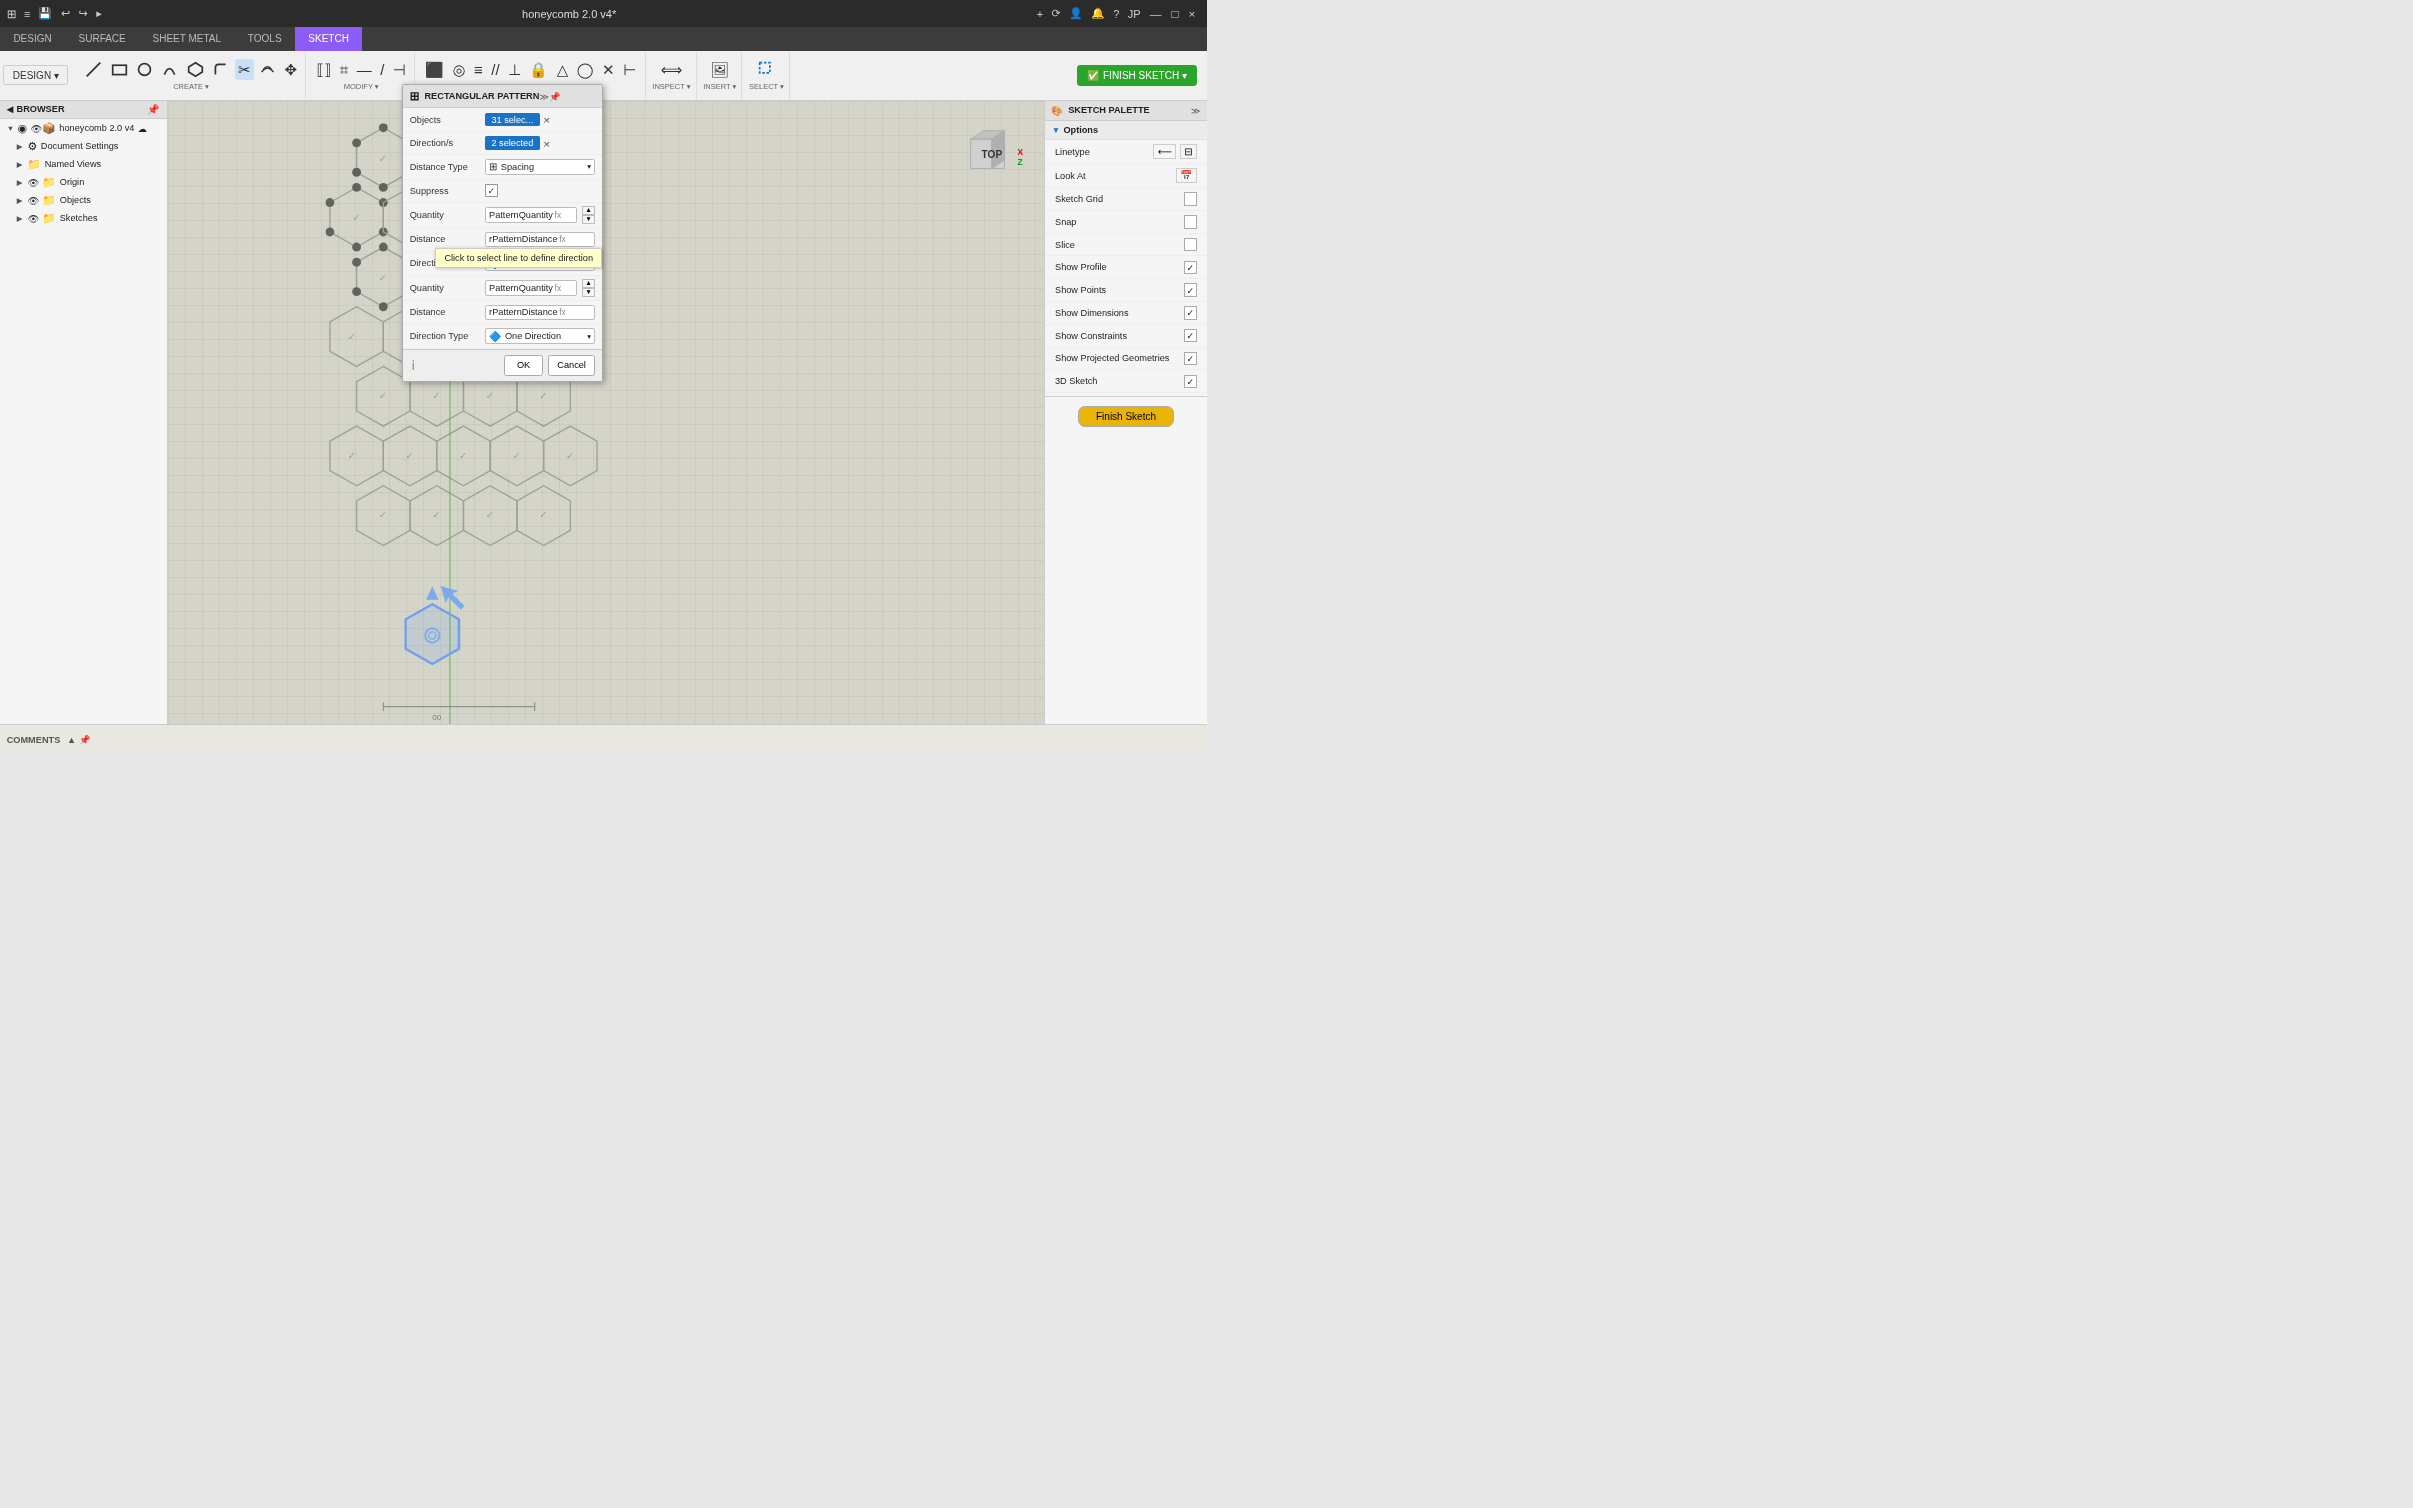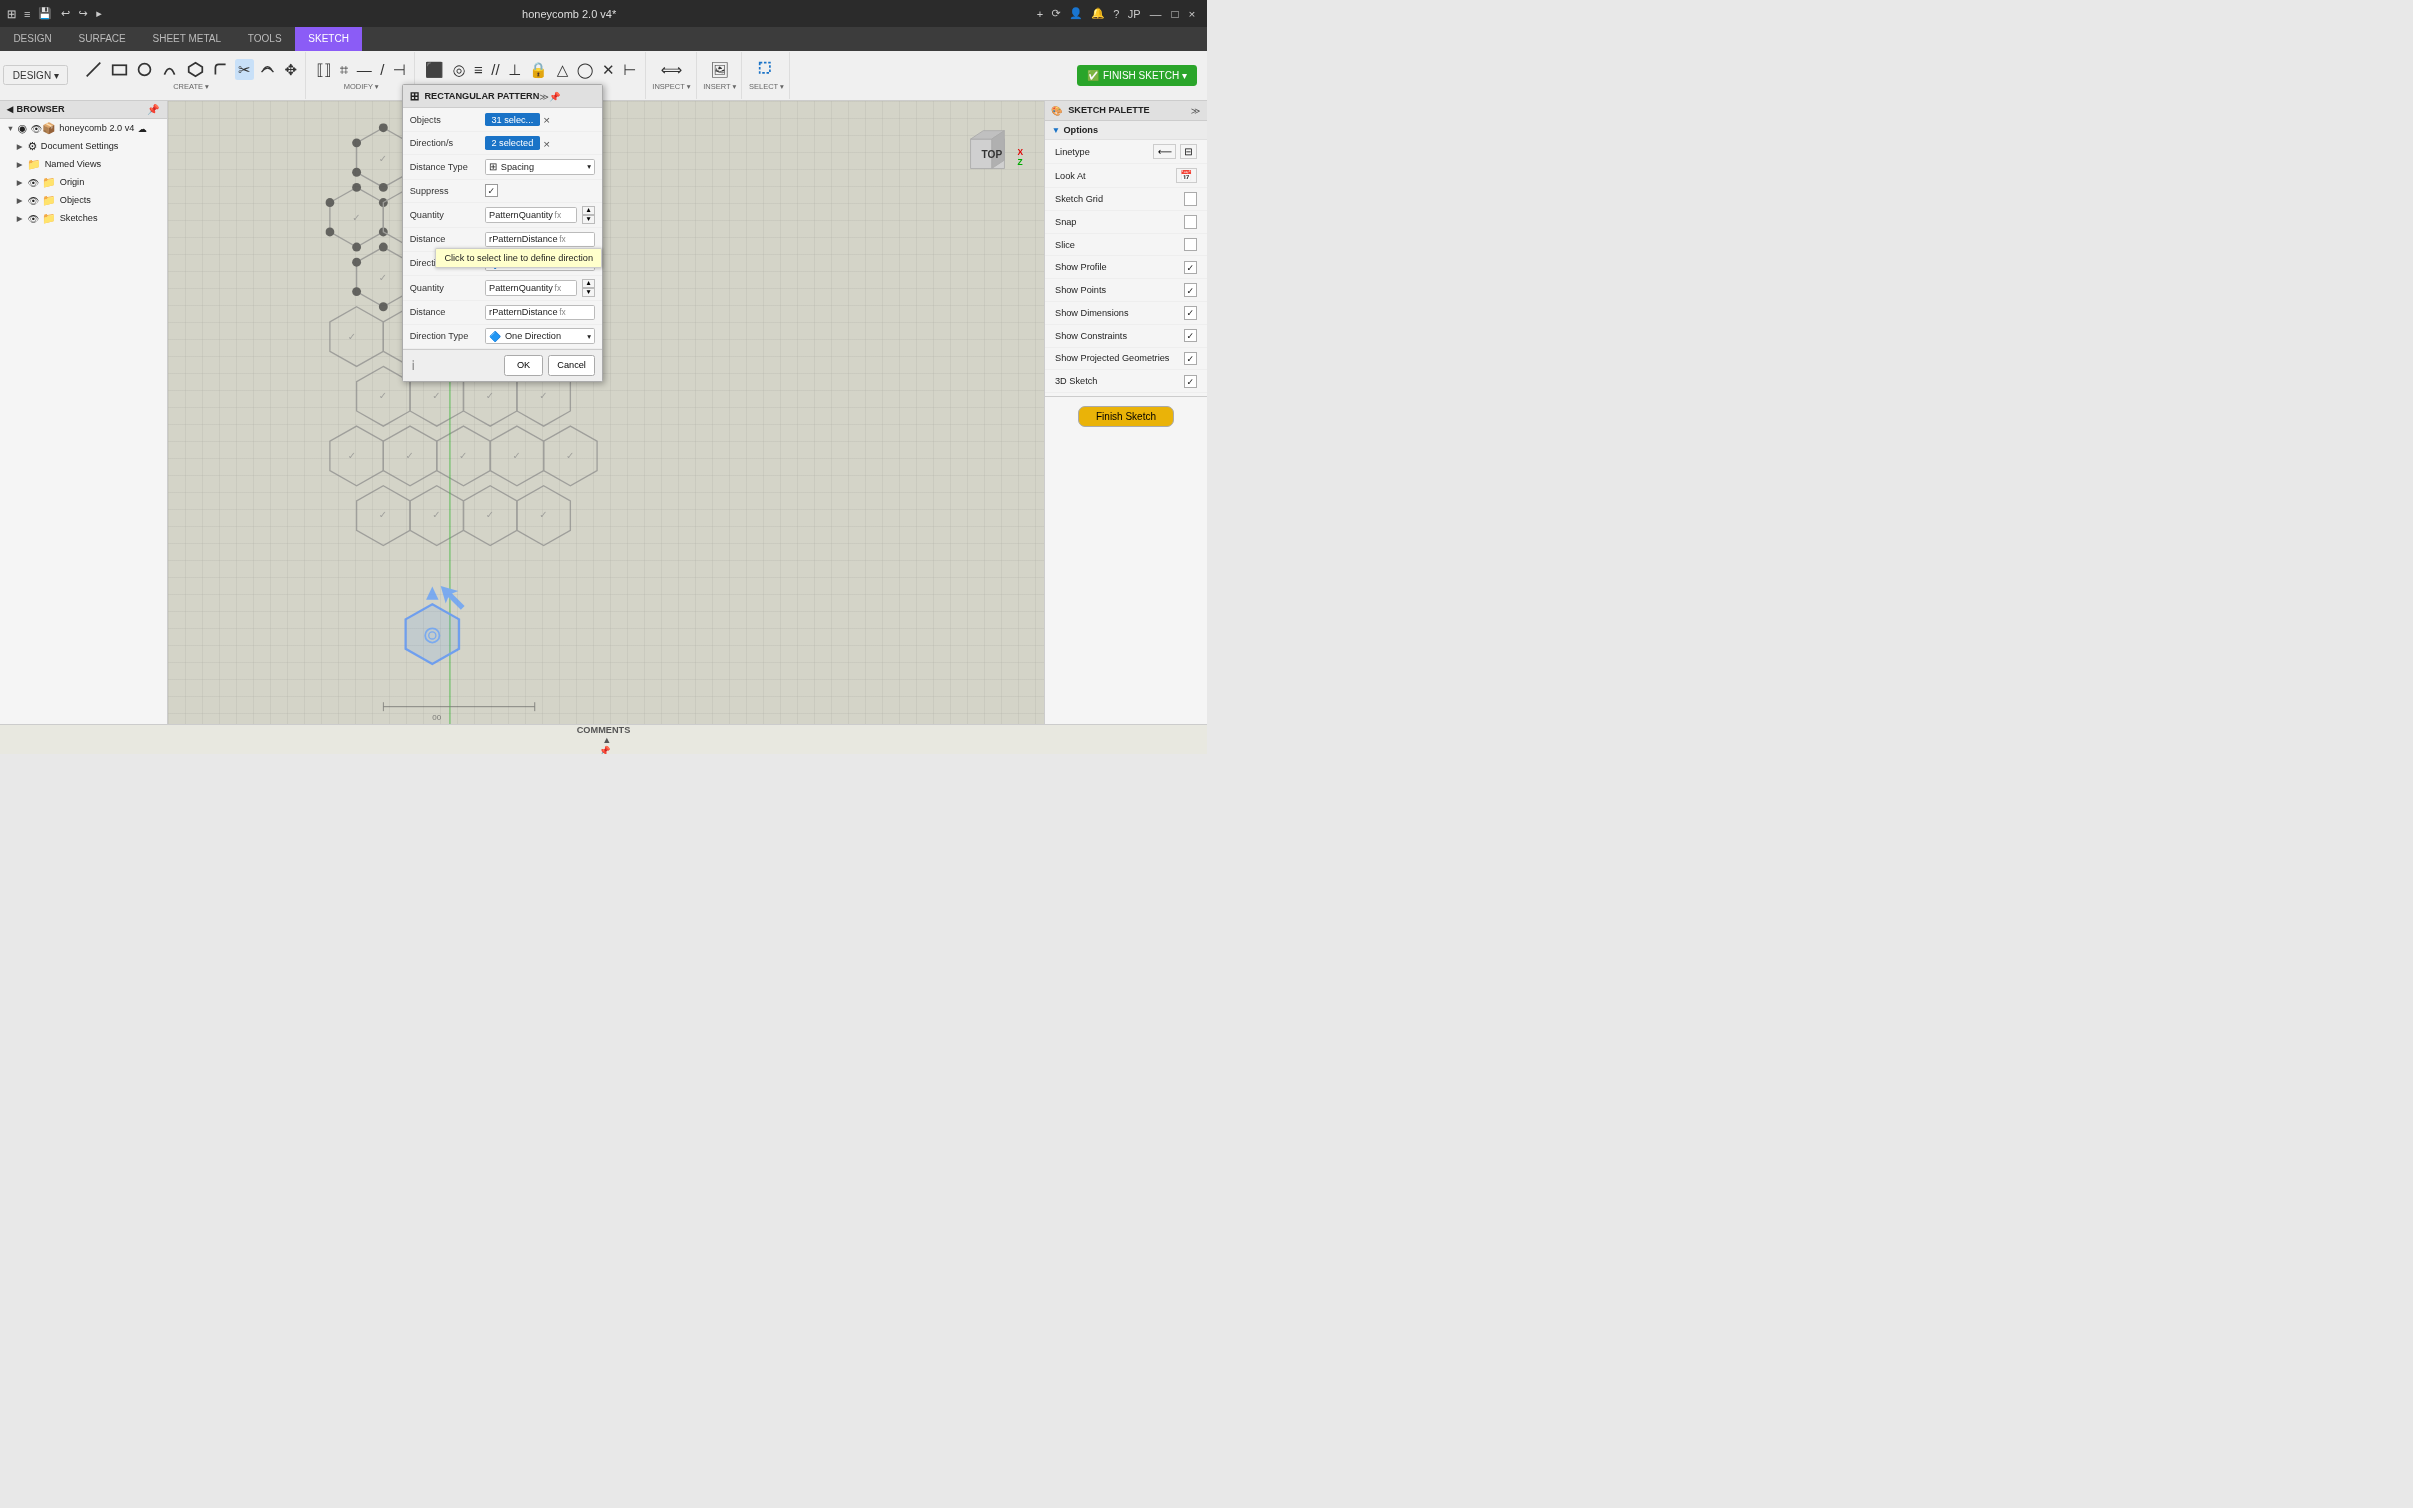--- a/index.html
+++ b/index.html
@@ -757,21 +757,21 @@
       <span class="p-label">3D Sketch</span>
       <div class="p-check checked"></div>
     </div>
 
     <div class="palette-finish">
       <button class="palette-finish-btn">Finish Sketch</button>
     </div>
   </div>
 </div>
 
-<div id="comments" style="display:flex;align-items:center;padding:0 6.7px;background:#e8e8e0;border-top:0.8px solid #ccc;flex-direction:column;">
+<div id="comments" style="display:flex;align-items:center;padding:0 6.7px;background:#e8e8e0;border-top:0.8px solid #ccc;">
   <span style="font-size:9.2px;font-weight:bold;color:#555;">COMMENTS</span>
   <span style="margin-left:6.7px;font-size:9.2px;color:#555;cursor:pointer">▲</span>
   <button style="margin-left:3.4px;background:none;border:none;cursor:pointer;font-size:9.2px;">📌</button>
 </div>
 
 <div id="statusbar">
   <div class="nav-btns">
     <button class="nav-btn">⏮</button>
     <button class="nav-btn">◀</button>
     <button class="nav-btn">▶</button>

